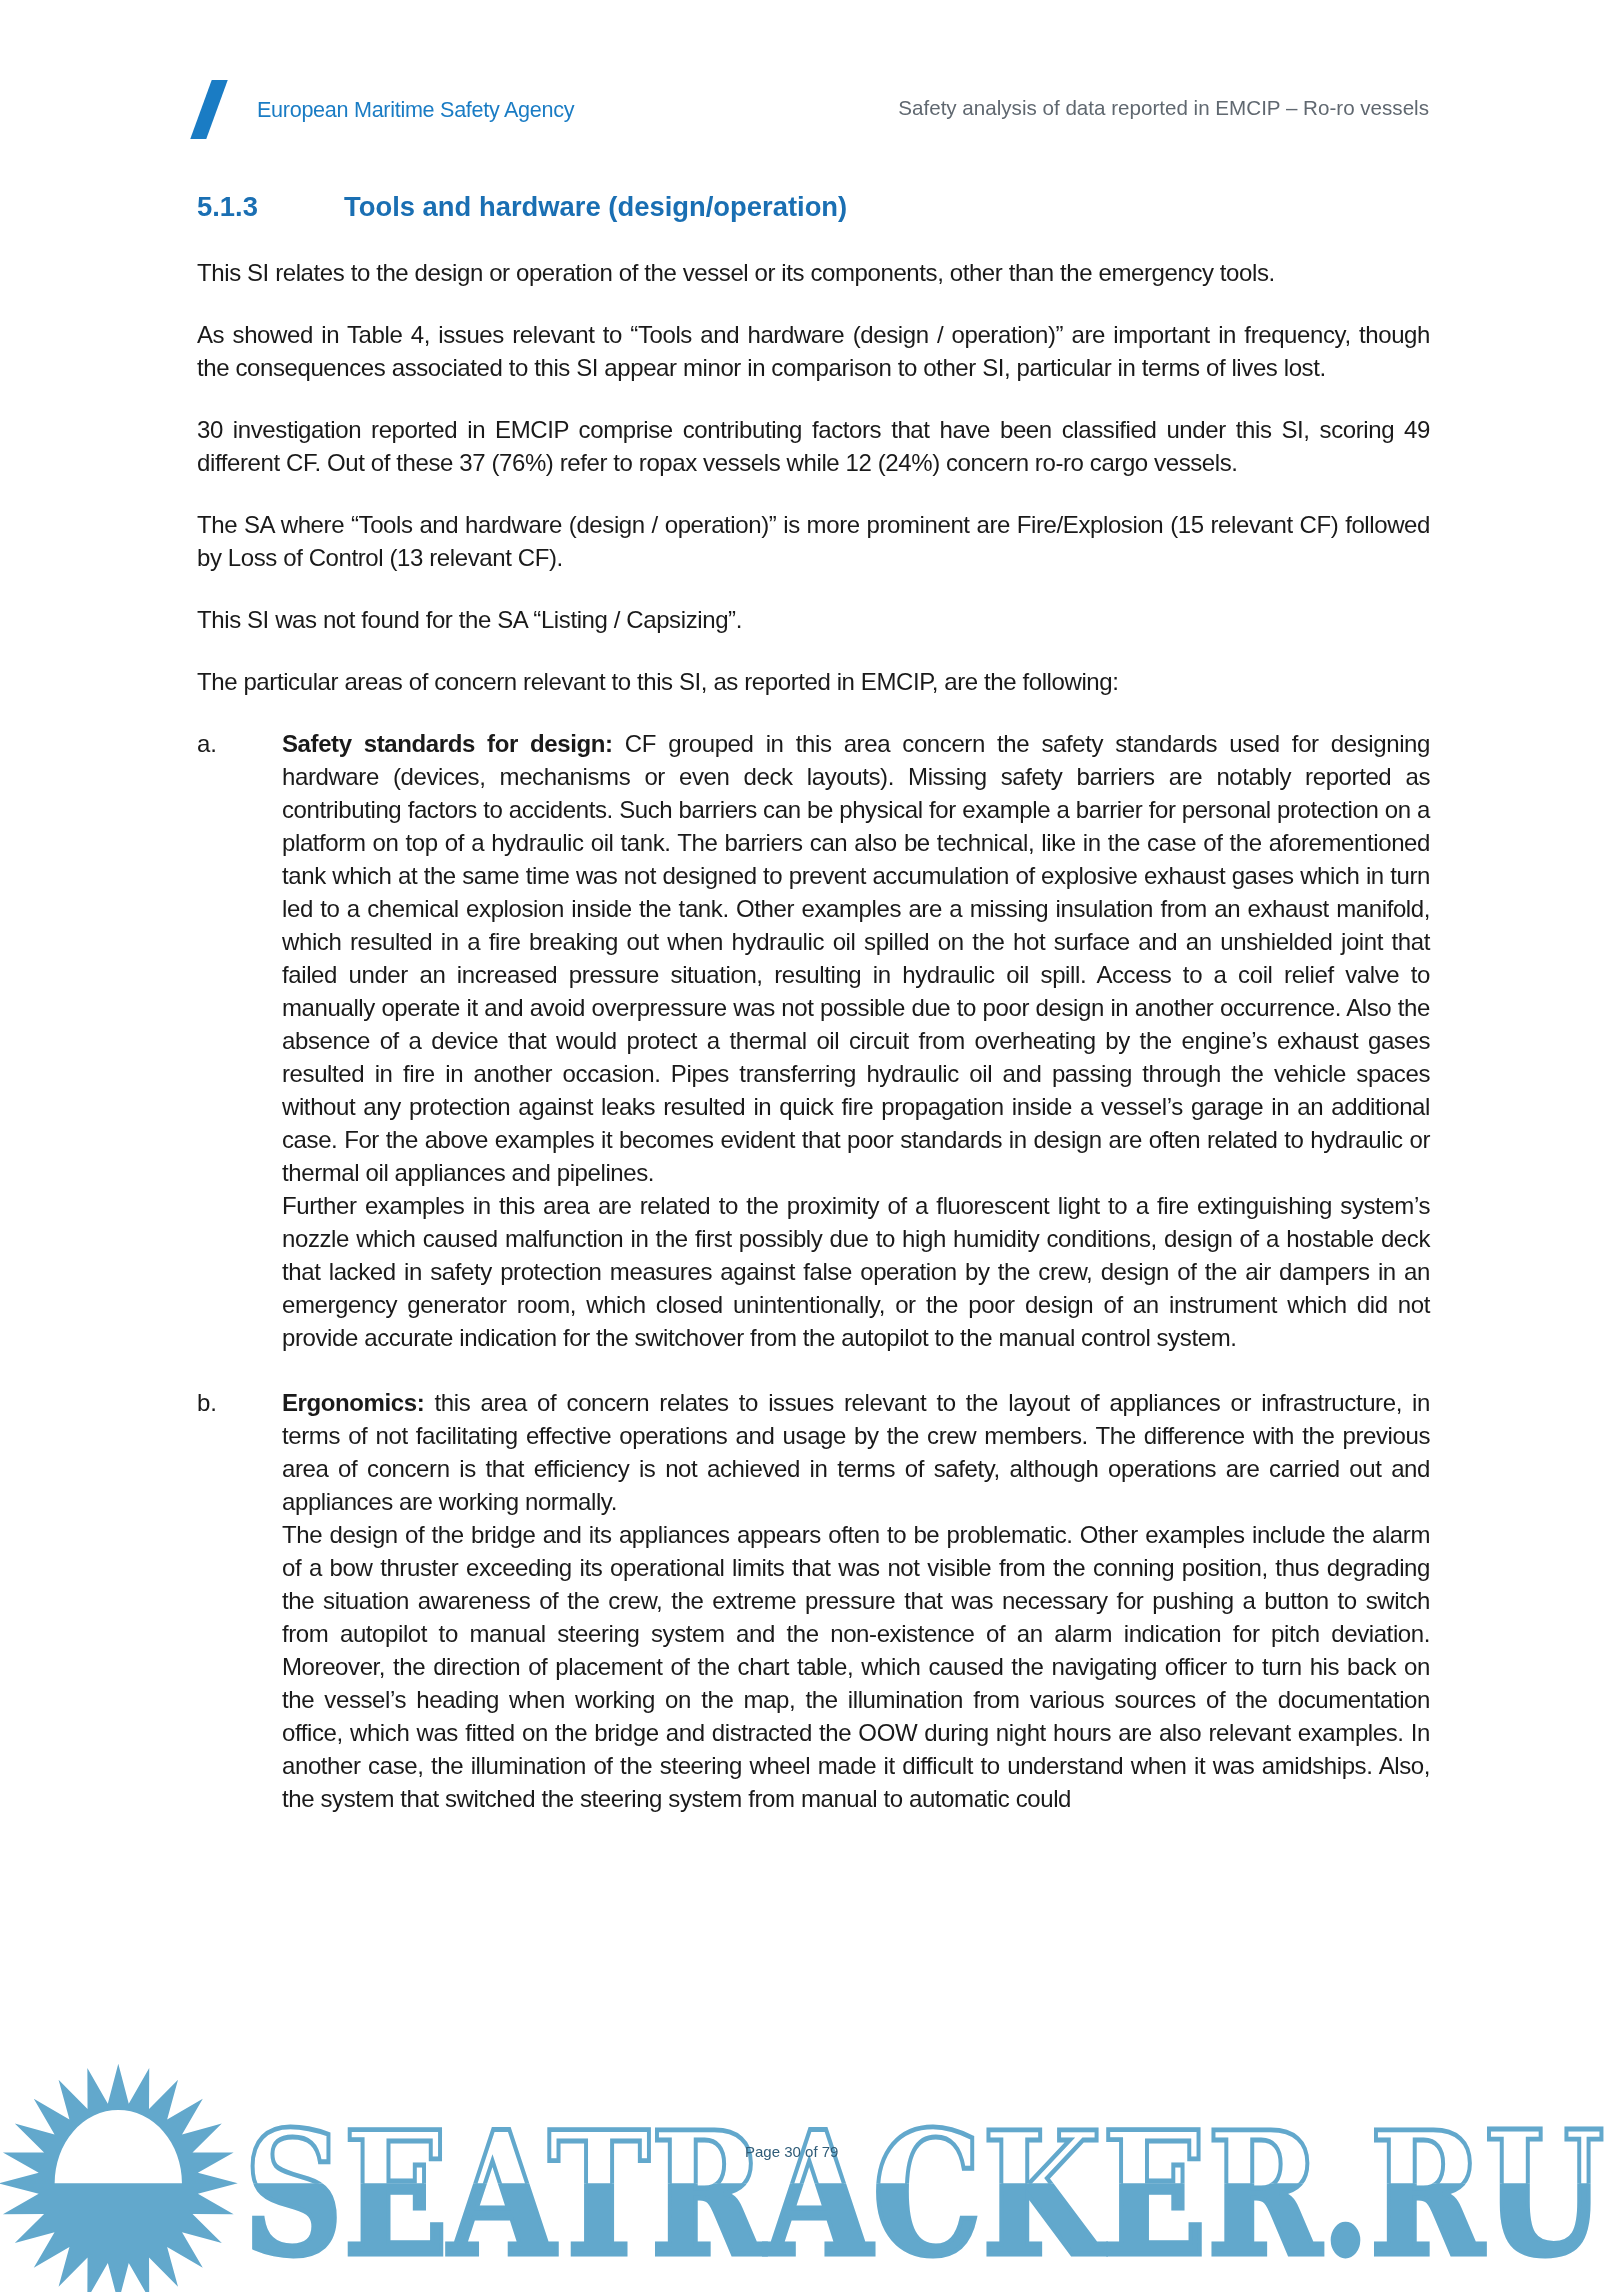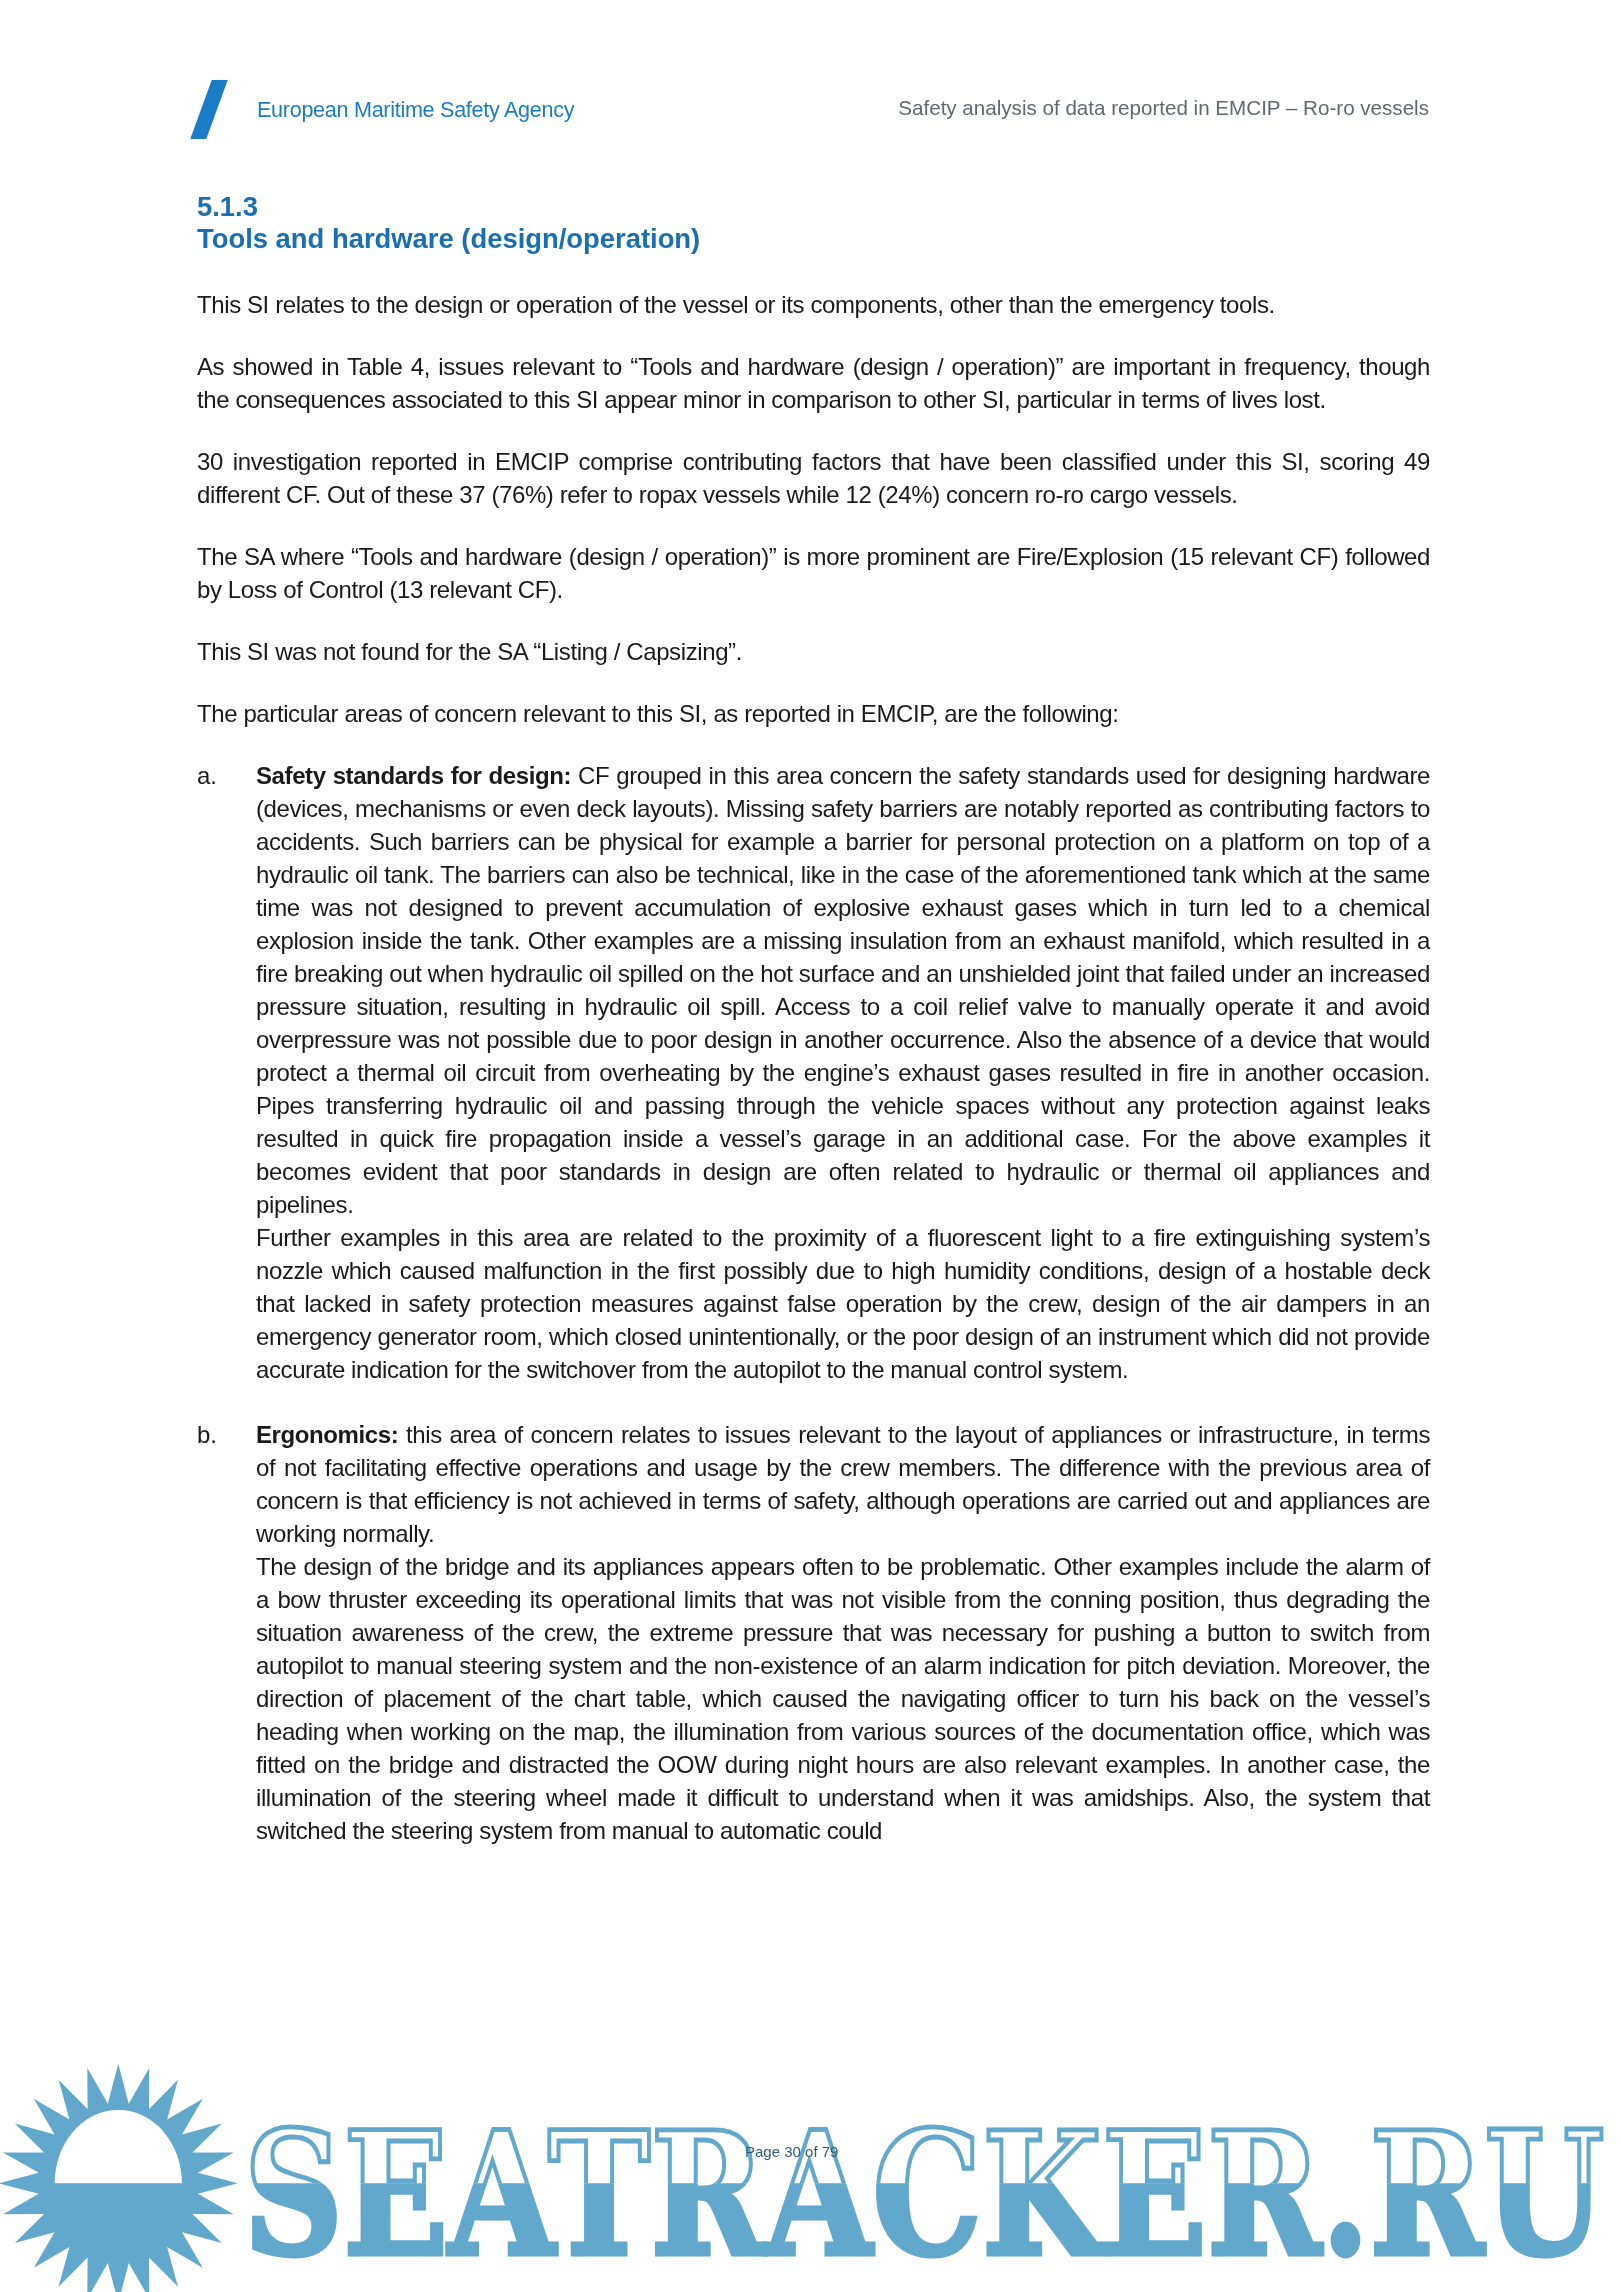--- a/index.html
+++ b/index.html
@@ -17,31 +17,30 @@
       color: #1a7cc4; letter-spacing: -0.3px;
     }
     .doc-title {
       position: absolute; right: 192px; top: 96px; font-size: 20.6px; font-weight: normal;
       color: #606870;
     }
     .content { position: absolute; left: 197px; top: 191px; width: 1233px; }
     .section-heading {
       font-size: 27.4px; font-weight: bold; color: #1a6fb3; margin: 0 0 33px 0;
       display: flex;
-      flex-direction: column;
     }
     .section-number { width: 147px; }
     p {
       font-size: 24px; line-height: 33px; margin: 12px 0 29px 0; text-align: justify;
       letter-spacing: -0.4px;
     }
     .list { margin: 0; padding: 0; }
     .list-item { display: flex; margin-bottom: 32px; }
     .list-marker { width: 59px; flex: none; font-size: 24px; line-height: 33px; }
-    .list-body { flex: 1; }
+    .list-body { flex: 1; margin-left: 26px; }
     .list-body p { margin: 0; }
     .list-body b { font-weight: bold; }
     .watermark { position: absolute; left: 0; top: 2058px; width: 1341px; height: 234px; }
     .page-number {
       position: absolute; left: 745px; top: 2135px; font-size: 15px; color: #2f5c78;
       z-index: 3;
       margin-top: 8px;
     }
   </style>
 </head>

